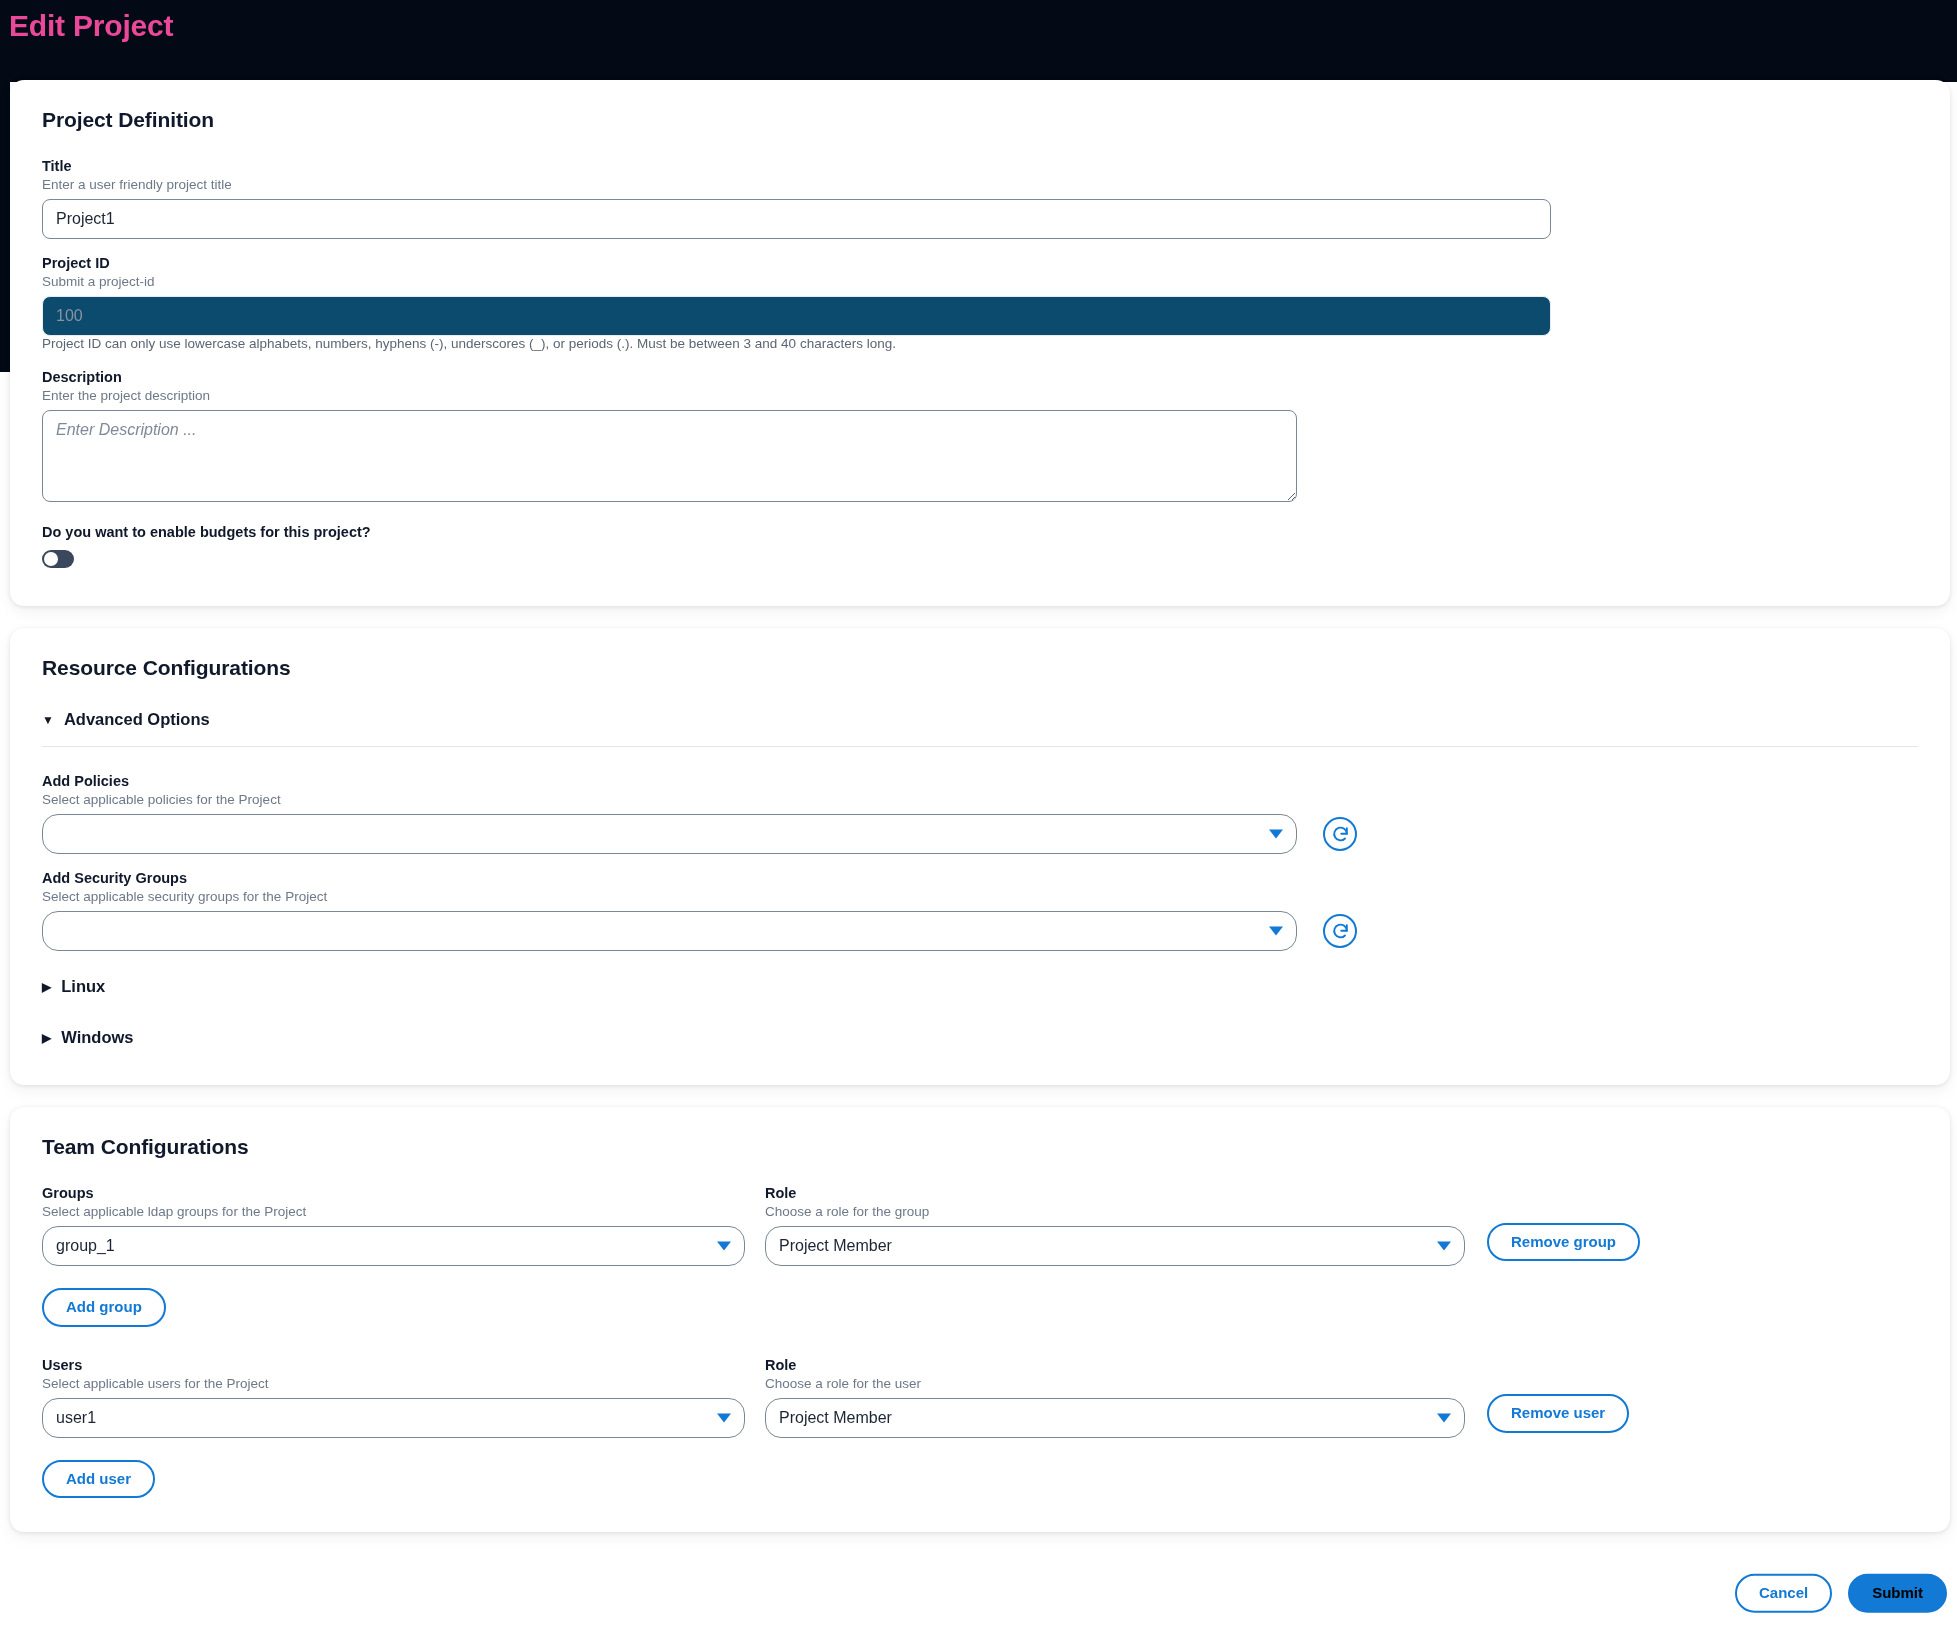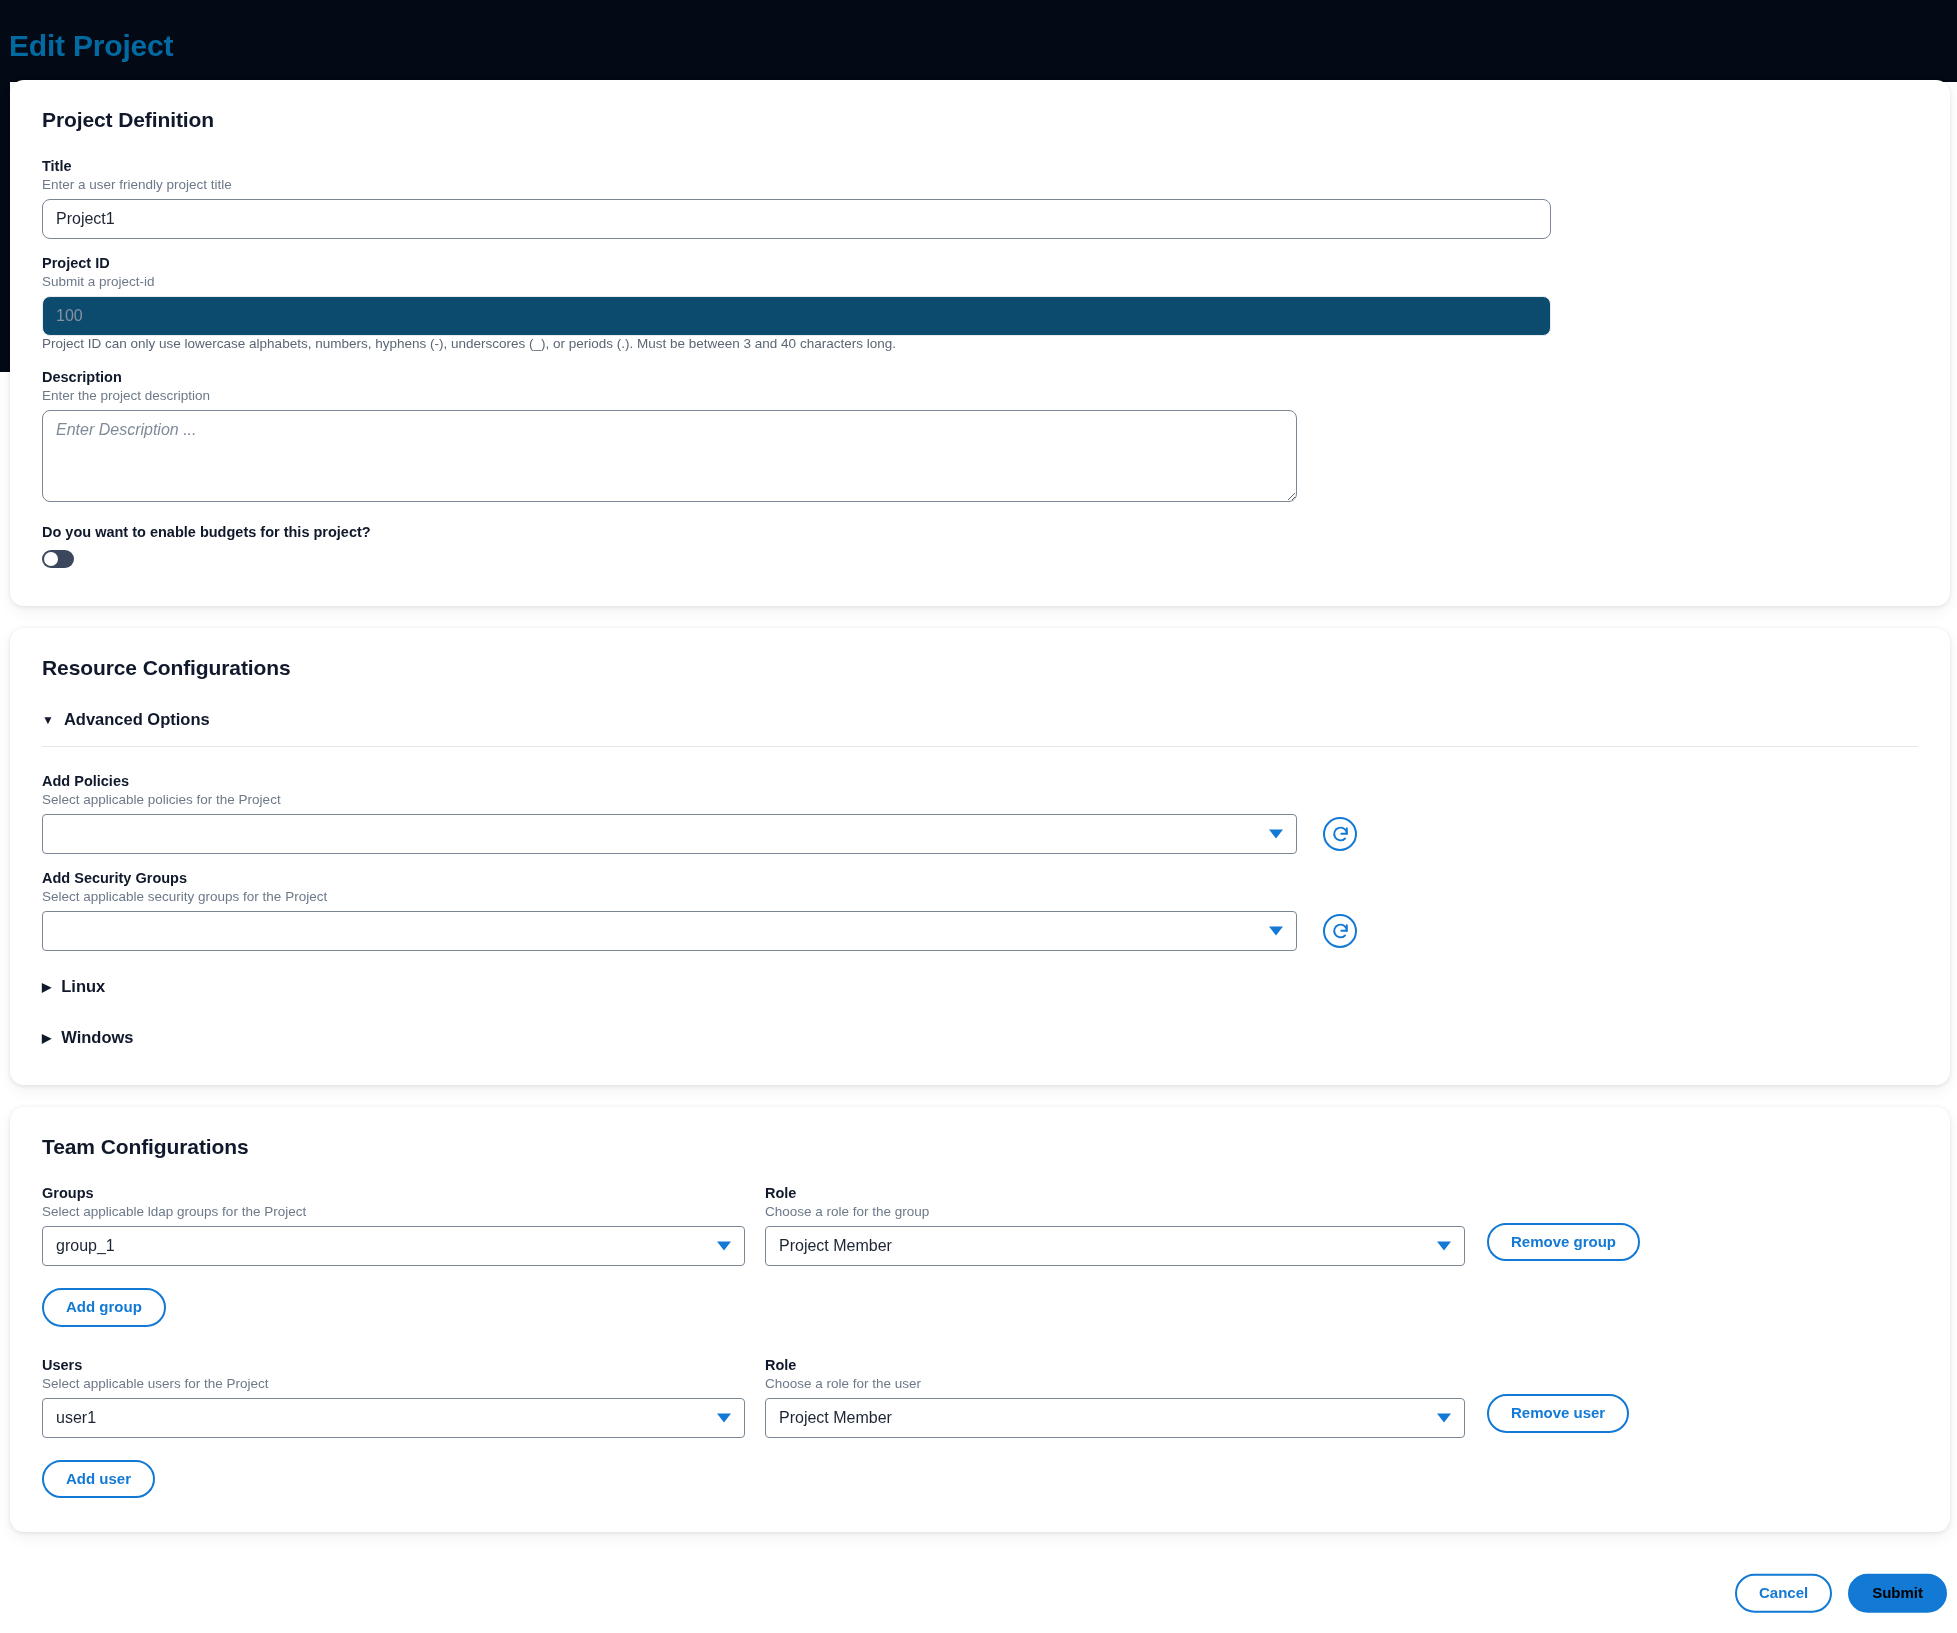--- a/index.html
+++ b/index.html
@@ -26,24 +26,23 @@
     position: absolute;
     left: 0; top: 0;
     width: 10px; height: 372px;
     background: #030915;
   }
   .page-title {
     position: absolute;
     left: 9px; top: 4px;
     font-size: 30px;
     font-weight: 700;
-    color: #0369a1;
+    color: #ec4899;
     letter-spacing: -0.2px;
     line-height: 44px;
-    margin-top: 20px;
   }
   .content {
     position: absolute;
     left: 10px; top: 80px;
     width: 1940px;
   }
   .card {
     background: #ffffff;
     border-radius: 14px;
     box-shadow: 0 1px 4px rgba(15,23,42,0.10), 0 6px 16px rgba(15,23,42,0.05);
@@ -153,21 +152,21 @@
   .divider {
     height: 1px;
     background: #e4e7ea;
     margin: 13px 0 26px 0;
   }
   
   .select-wrap { position: relative; display: inline-block; }
   .select {
     height: 40px;
     border: 1px solid #7b8794;
-    border-radius: 4px;
+    border-radius: 16px;
     background: #ffffff;
     font-size: 16px;
     color: #1d2534;
     padding: 0 48px 0 13px;
     display: flex;
     align-items: center;
     cursor: pointer;
   }
   .caret {
     position: absolute;

